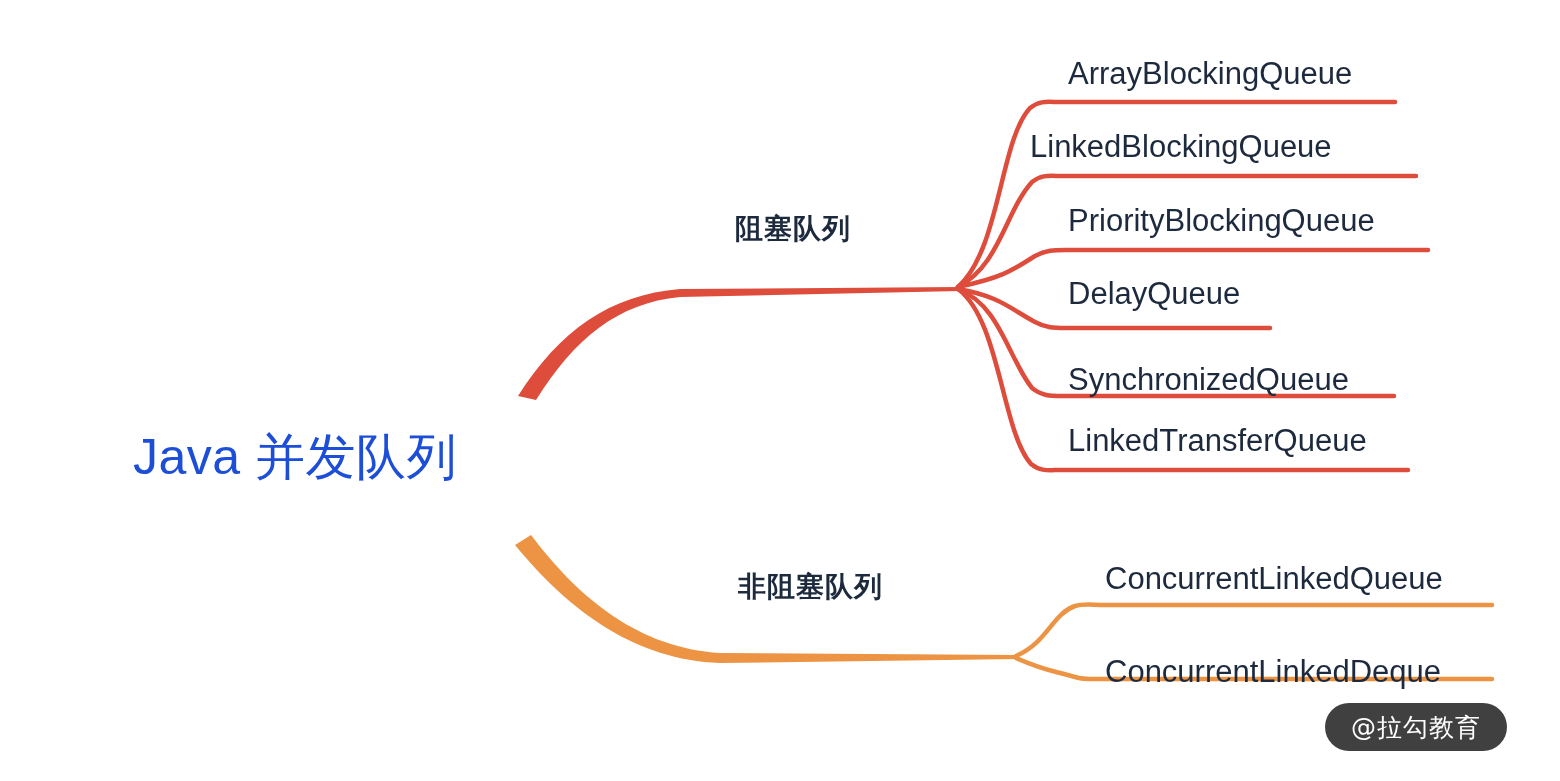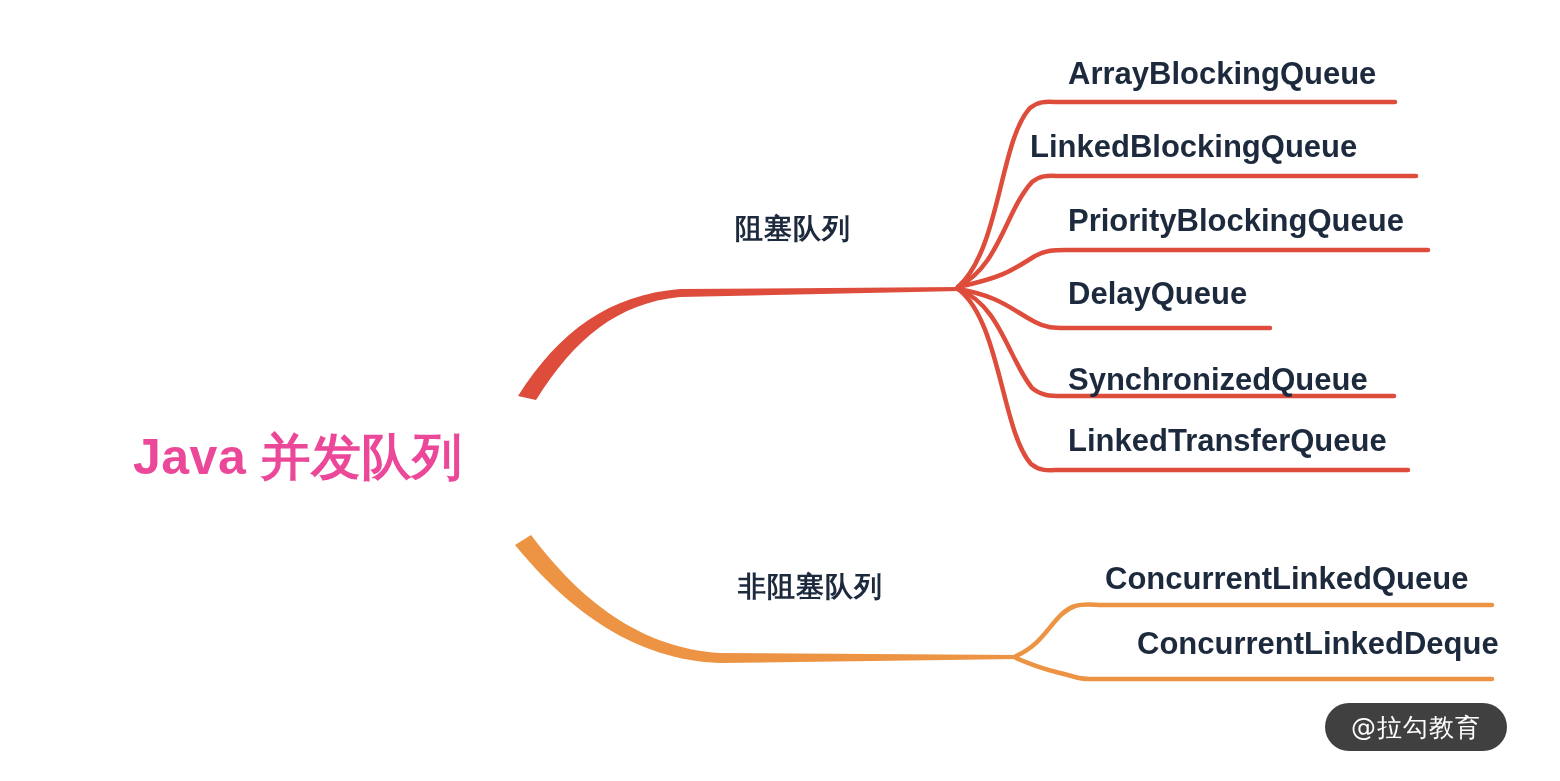--- a/index.html
+++ b/index.html
@@ -39,49 +39,49 @@
     white-space: nowrap;
     color: #1d2a3d;
     line-height: 1;
   }
 
   
   #root-title {
     left: 133px;
     top: 432px;
     font-size: 50px;
-    font-weight: bold;
-    color: #ec4899;
+    font-weight: normal;
+    color: #1d4ed8;
     letter-spacing: 0.5px;
   }
 
   
   .branch-label {
     font-size: 28px;
     font-weight: bold;
     color: #1d2a3d;
     letter-spacing: 1px;
   }
   #branch-label-blocking   { left: 735px; top: 215px; }
   #branch-label-nonblocking{ left: 738px; top: 573px; }
 
   
   .leaf-label {
     font-size: 31px;
-    font-weight: 700;
+    font-weight: 400;
     color: #1d2a3d;
   }
   #leaf-0 { left: 1068px; top: 58px;  }
   #leaf-1 { left: 1030px; top: 131px; text-align: right; }
   #leaf-2 { left: 1068px; top: 205px; }
   #leaf-3 { left: 1068px; top: 278px; }
   #leaf-4 { left: 1068px; top: 352px; margin-top: 12px; }
   #leaf-5 { left: 1068px; top: 425px; }
   #leaf-6 { left: 1105px; top: 563px; }
-  #leaf-7 { left: 1105px; top: 628px; margin-left: 32px; }
+  #leaf-7 { left: 1105px; top: 656px; }
 
   
   #watermark {
     position: absolute;
     left: 1325px;
     top: 703px;
     width: 182px;
     height: 48px;
     border-radius: 24px;
     background: #404040;

